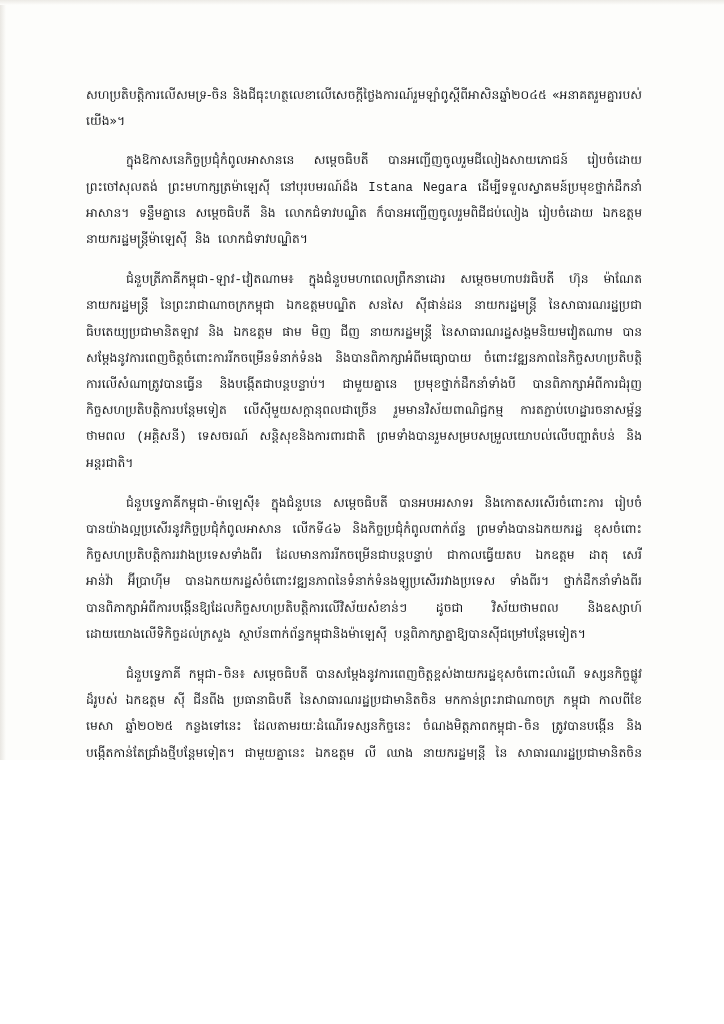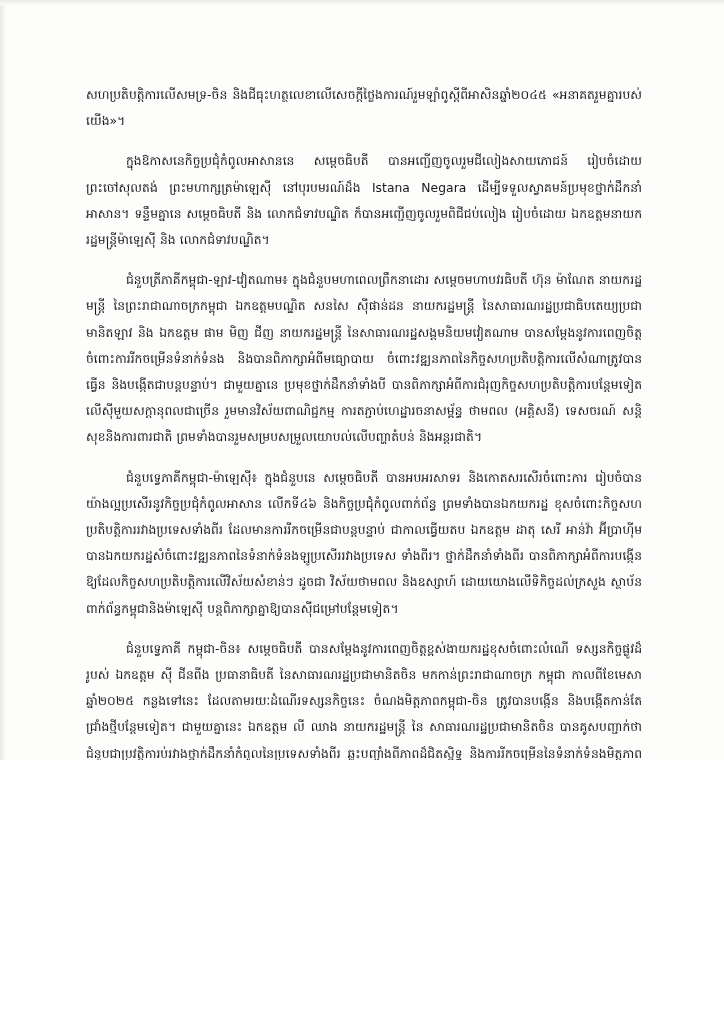--- a/index.html
+++ b/index.html
@@ -40,20 +40,21 @@
     color: #16181c;
     font-size: 12.3px;
     line-height: 26.2px;
     text-align: justify;
     margin: 0 0 0 0;
     word-spacing: 0.2px;
     letter-spacing: 0.05px;
   }
   .para.indent {
     text-indent: 40px;
+    font-family: Liberation Mono, monospace;
   }
   .gap-md { height: 14px; }
   .footer {
     position: absolute;
     left: 0;
     right: 0;
     top: 938px;
     text-align: center;
     font-size: 12.5px;
     color: #17191d;

